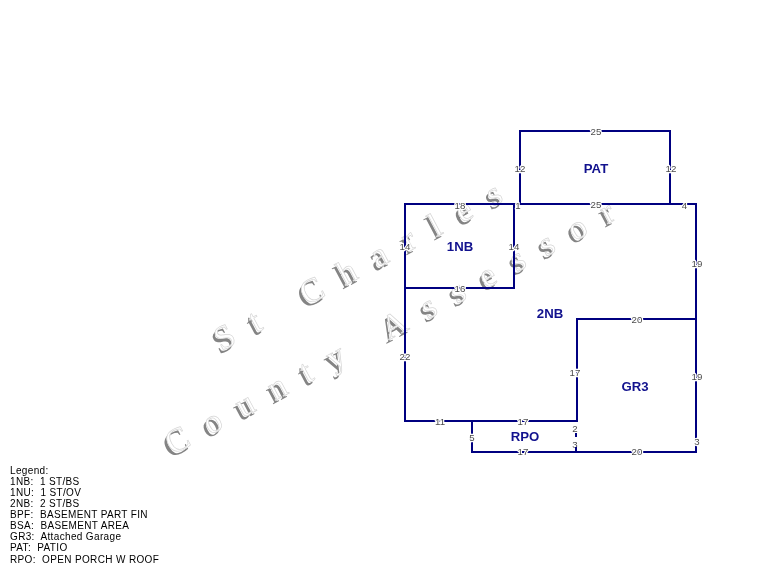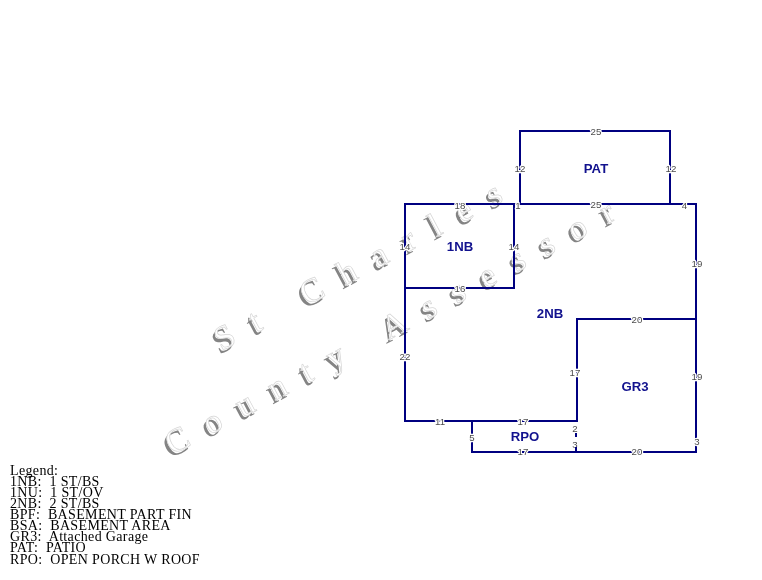--- a/index.html
+++ b/index.html
@@ -1,17 +1,17 @@
 <!DOCTYPE html>
 <html><head>
 <meta charset="utf-8">
 <style>
 html,body{margin:0;padding:0;background:#ffffff;width:762px;height:580px;overflow:hidden;}
 body{font-family:"Liberation Sans",sans-serif;position:relative;}
-.legend{position:absolute;left:10px;top:465px;font-family:Liberation Serif, serif;font-size:14px;letter-spacing:0.35px;line-height:11.07px;color:#000;white-space:pre;}
+.legend{position:absolute;left:10px;top:465px;font-family:Liberation Sans, sans-serif;font-size:10px;letter-spacing:0.35px;line-height:11.07px;color:#000;white-space:pre;}
 </style>
 </head>
 <body>
 
 <svg width="762" height="580" viewBox="0 0 762 580" xmlns="http://www.w3.org/2000/svg">
 
   <g font-family="Liberation Serif" font-size="34">
     <text transform="translate(219.2,354.9) rotate(-28)" fill="#848484" letter-spacing="20">St Charles</text>
     <text transform="translate(221.6,351.2) rotate(-28)" fill="#ffffff" stroke="#d6d6d6" stroke-width="0.7" letter-spacing="20">St Charles</text>
 

